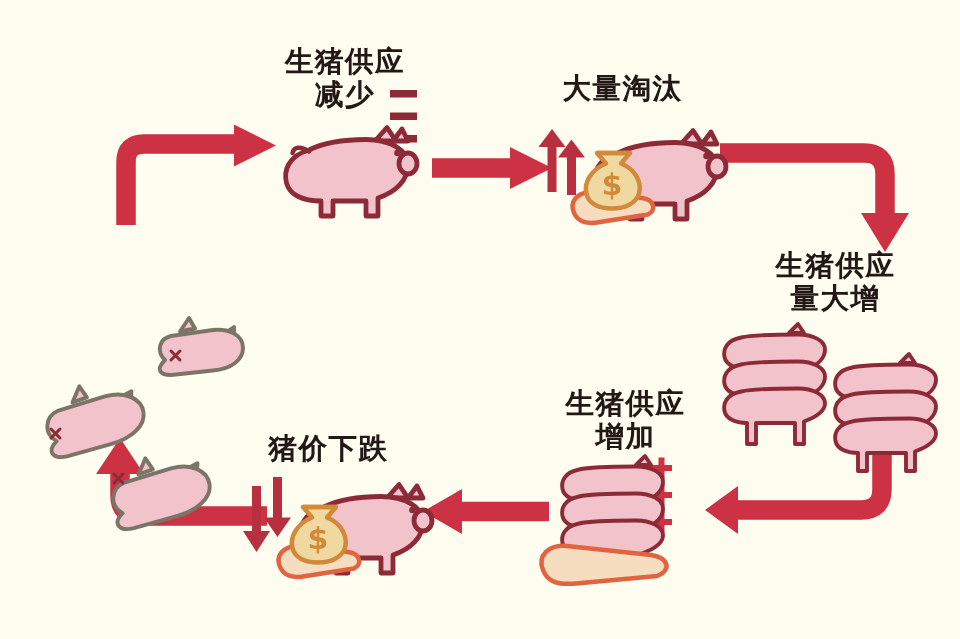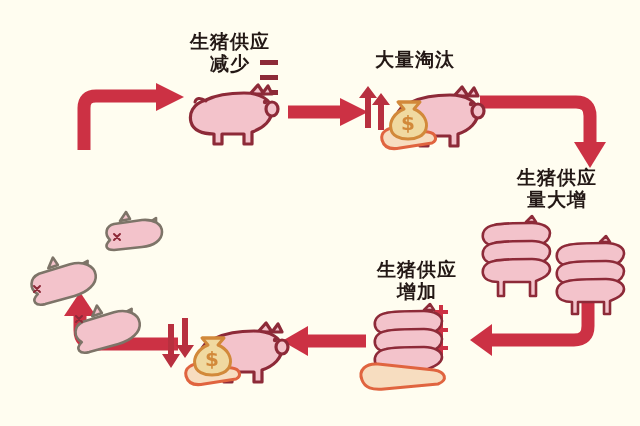--- a/index.html
+++ b/index.html
@@ -163,20 +163,21 @@
                C84 15 76 11 66 11 C54 11 36 11 28 13 Z"></path>
       <path d="M28 31 C18 33 16 39 17 44 C18 49 24 52 32 52 L72 52 C80 49 84 44 84 39
                C84 33 76 29 66 29 C54 29 36 29 28 31 Z"></path>
       <path d="M28 49 C18 51 16 57 17 62 C18 67 24 70 32 70 L32 80 L38 80 L38 70
                L64 70 L64 80 L70 80 L70 69 C78 66 84 62 84 57
                C84 51 76 47 66 47 C54 47 36 47 28 49 Z"></path>
     </g>
     <path d="M4 80 C0 70 8 63 20 64 L76 70 C88 72 90 80 80 84 L26 89 C14 90 7 88 4 80 Z" fill="#f7ddc0" stroke="#e0643f" stroke-width="3" stroke-linejoin="round"></path>
   </svg>
 
+  <div class="label" style="left:164px;top:288px;width:110px;">猪价下跌</div>
 
   <svg class="node" style="left:160px;top:322px;" width="24" height="48" viewBox="0 0 24 48">
     <path d="M11 46 L2 32 L8 32 L8 2 L14 2 L14 32 L20 32 Z" fill="#b8303f"></path>
   </svg>
   <svg class="node" style="left:175px;top:316px;" width="22" height="44" viewBox="0 0 22 44">
     <path d="M10 42 L1 29 L7 29 L7 2 L13 2 L13 29 L19 29 Z" fill="#b8303f"></path>
   </svg>
 
   <svg class="node" style="left:182px;top:318px;" width="116" height="72" viewBox="0 0 116 72">
     <g stroke="#8d2a38" stroke-width="3.2" fill="#f3c3cb" stroke-linejoin="round">

